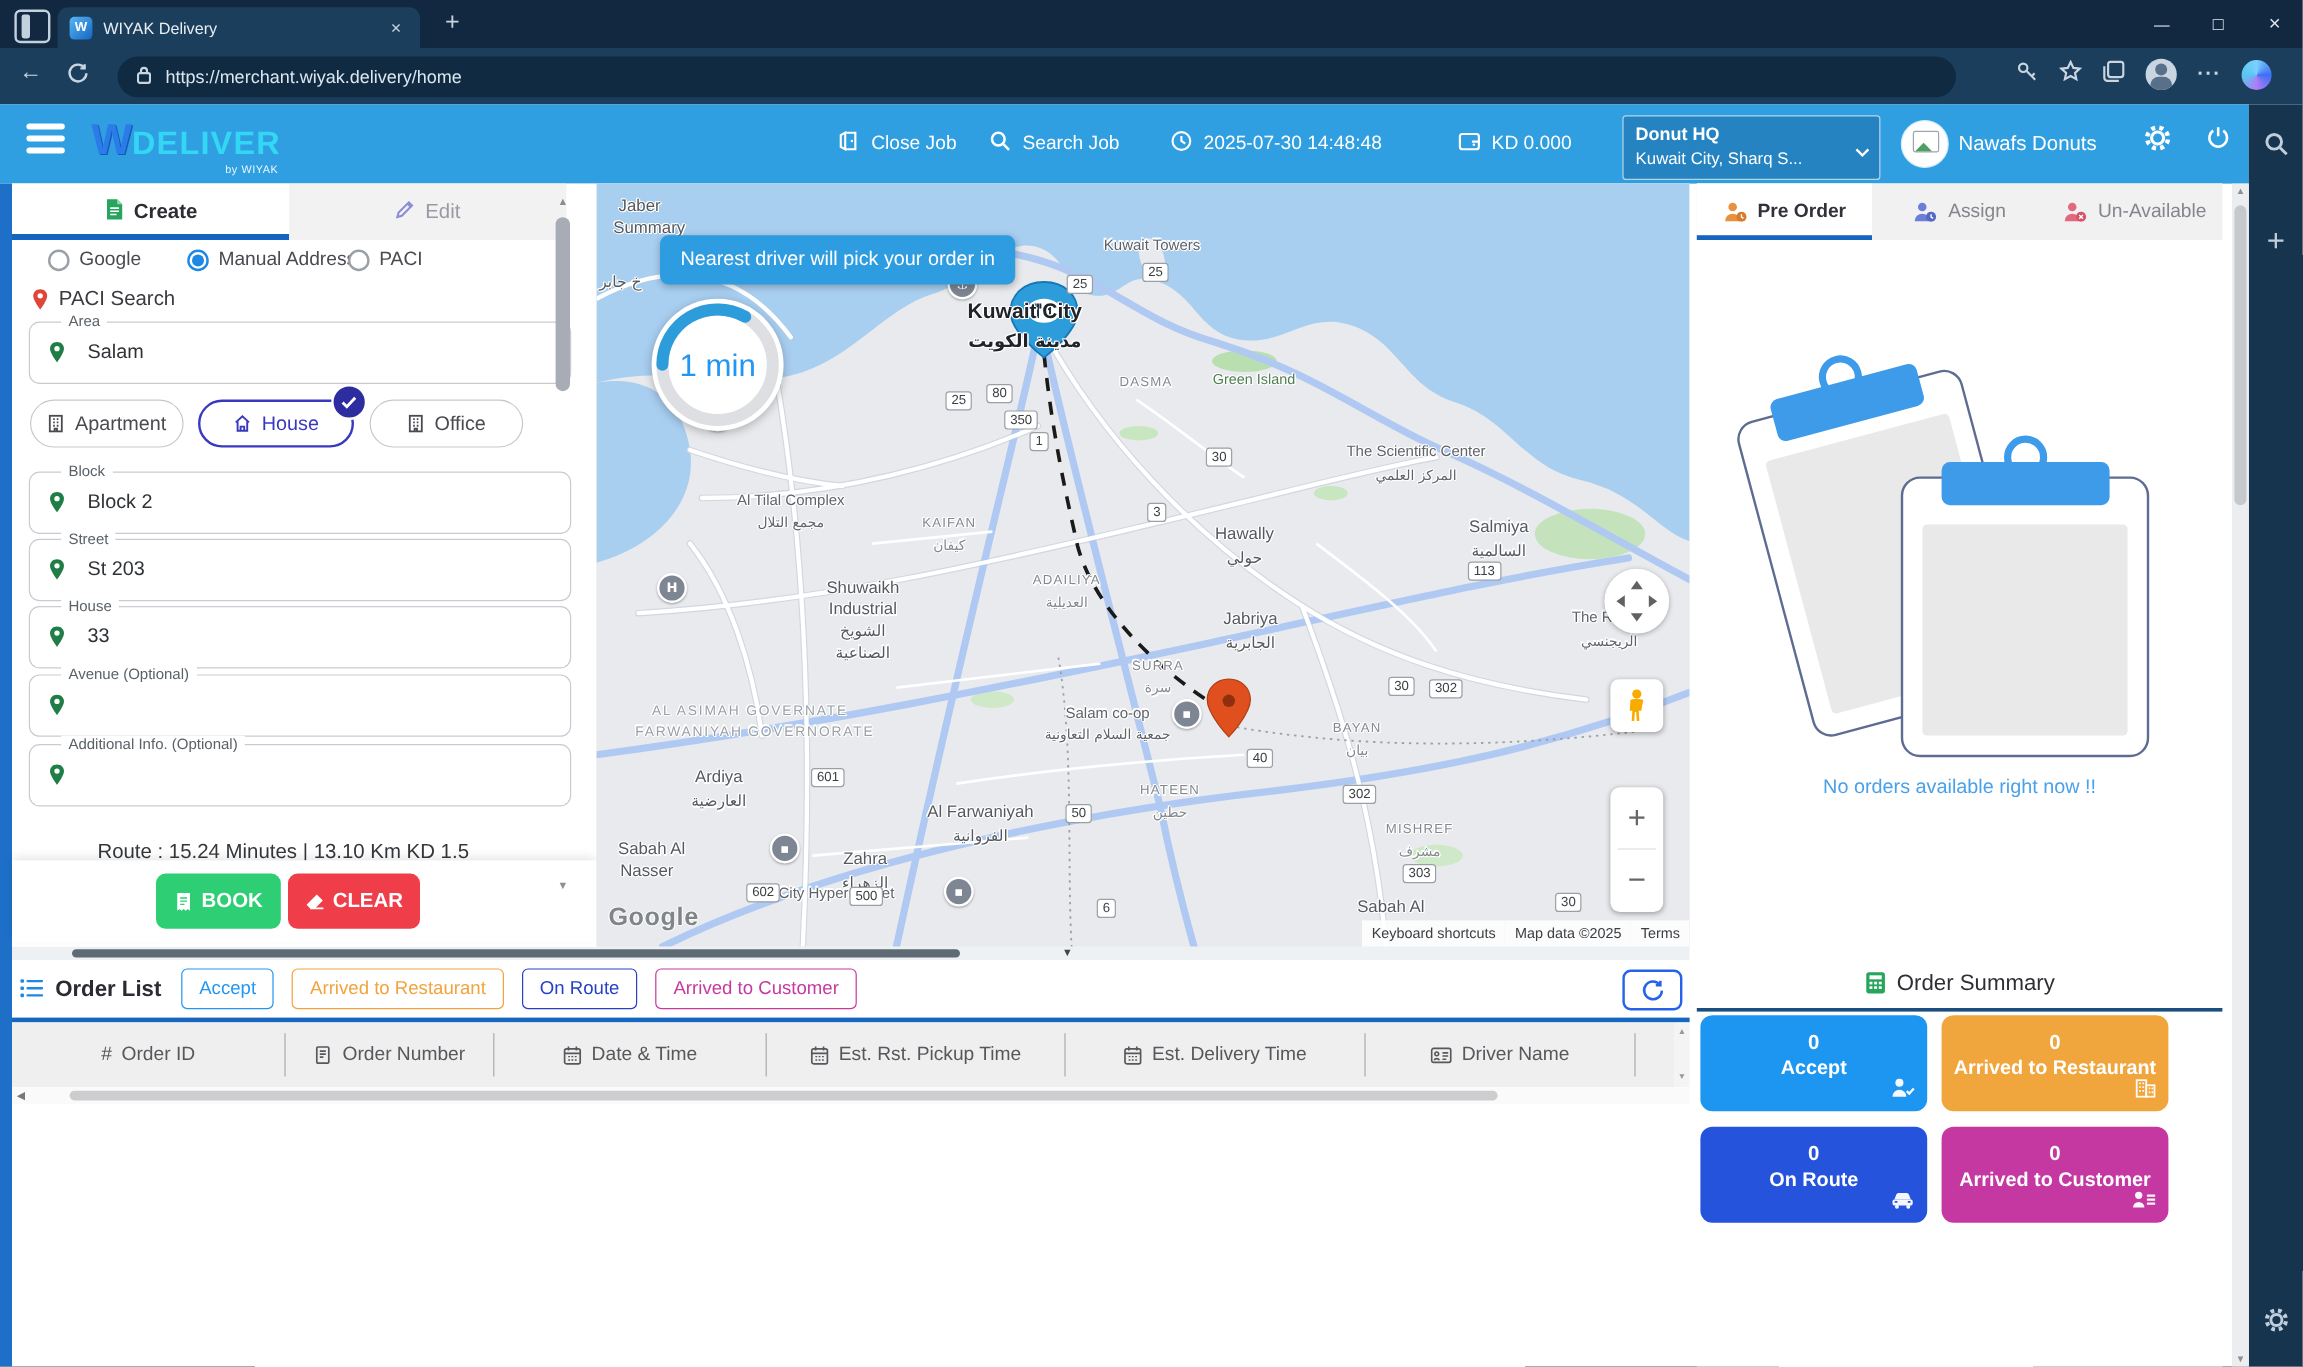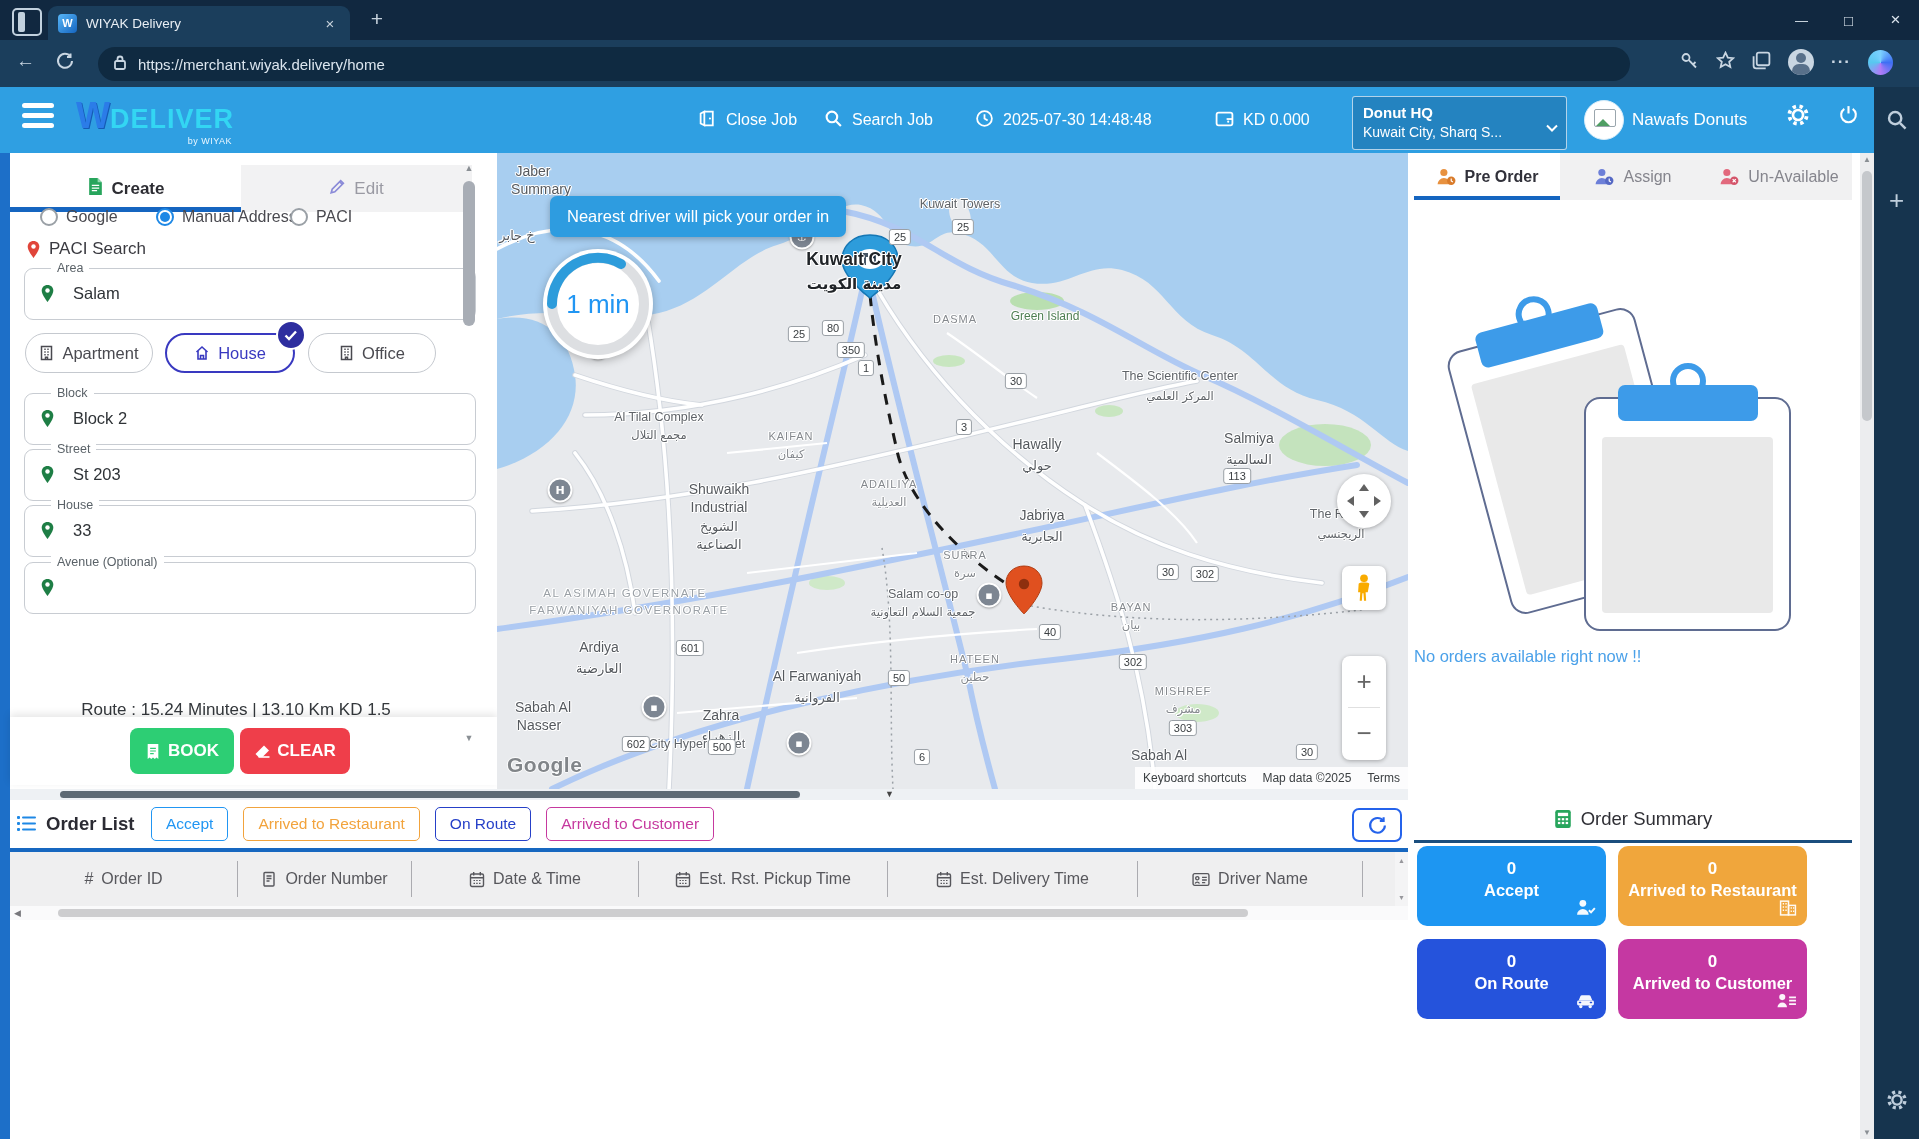--- a/index.html
+++ b/index.html
@@ -58,21 +58,21 @@
   
   .edge-sidebar{position:absolute;left:1874px;top:87px;width:45px;height:1052px;background:#16344E;}
   .esb-icon{position:absolute;left:0;width:45px;text-align:center;color:#BFCEDC;}
   .page-scroll{position:absolute;left:1860px;top:153px;width:14px;height:986px;background:#ECEDEF;}
   .page-scroll .thumb{position:absolute;left:2px;top:18px;width:10px;height:250px;background:#C5C8CC;border-radius:5px;}
   .page-scroll .ar{position:absolute;left:0;width:14px;text-align:center;font-size:8px;color:#8a8f94;}
 
   
   .left-stripe{position:absolute;left:0;top:153px;width:10px;height:986px;background:#1D6FC8;}
   .left-panel{position:absolute;left:10px;top:153px;width:487px;height:636px;background:#fff;}
-  .lp-tabs{position:absolute;left:0;top:12px;width:462px;height:47px;display:flex;}
+  .lp-tabs{position:absolute;left:0;top:0;width:462px;height:47px;display:flex;}
   .lp-tab{flex:1;display:flex;align-items:center;justify-content:center;gap:8px;font-size:17px;position:relative;}
   .lp-tab.active{background:#fff;color:#2D2D33;font-weight:bold;}
   .lp-tab.active::after{content:"";position:absolute;left:0;bottom:0;width:100%;height:5px;background:#1565C0;}
   .lp-tab.inactive{background:#F2F2F3;color:#9A9AA3;}
   .radio-row{position:absolute;left:0;top:55px;width:487px;height:24px;font-size:16px;color:#4A4A50;}
   .radio{position:absolute;display:flex;align-items:center;gap:8px;}
   .rdot{width:18px;height:18px;border-radius:50%;border:2px solid #9aa0a6;box-sizing:border-box;background:#fff;}
   .rdot.checked{border-color:#1E88E5;position:relative;}
   .rdot.checked::after{content:"";position:absolute;left:2px;top:2px;width:10px;height:10px;border-radius:50%;background:#1E88E5;}
   .paci-row{position:absolute;left:16px;top:86px;display:flex;align-items:center;gap:8px;font-size:17px;color:#3A3A40;}
@@ -135,21 +135,21 @@
   .right-panel{position:absolute;left:1414px;top:153px;width:438px;height:636px;background:#fff;}
   .rp-tabs{position:absolute;left:0;top:0;width:438px;height:47px;display:flex;background:#F1F1F2;}
   .rp-tab{flex:1;display:flex;align-items:center;justify-content:center;gap:8px;font-size:16px;color:#85858D;position:relative;}
   .rp-tab.active{background:#fff;color:#31313A;font-weight:bold;}
   .rp-tab.active::after{content:"";position:absolute;left:0;bottom:0;width:100%;height:4px;background:#1565C0;}
   .clipboard{position:absolute;background:#fff;border:2px solid #5F6C91;border-radius:16px;}
   .clipboard .pad{position:absolute;left:16px;right:16px;top:34px;bottom:16px;background:#E9E9E9;border-radius:4px;}
   .clipboard .clip{position:absolute;top:-14px;left:50%;transform:translateX(-50%);width:126px;height:36px;background:#3D9BE9;border-radius:7px;}
   .clipboard .ring{position:absolute;top:-36px;left:50%;transform:translateX(-50%);width:24px;height:24px;border:6px solid #3D9BE9;
                    border-radius:50%;background:#fff;box-sizing:content-box;}
-  .rp-empty{position:absolute;left:0;top:494px;width:438px;text-align:left;font-size:16.5px;color:#4BA1E9;}
+  .rp-empty{position:absolute;left:0;top:494px;width:438px;text-align:center;font-size:16.5px;color:#4BA1E9;}
 
   
   .topscroll{position:absolute;left:10px;top:789px;width:1398px;height:11px;background:#EEF1F4;}
   .topscroll .thumb{position:absolute;left:50px;top:2px;width:740px;height:7px;background:#5E6A74;border-radius:4px;}
   .topscroll .tri{position:absolute;left:875px;top:0px;font-size:9px;color:#444;}
   .orderbar{position:absolute;left:10px;top:800px;width:1398px;height:48px;background:#fff;}
   .ob-title{position:absolute;left:36px;top:13px;font-size:18.5px;font-weight:bold;color:#2B2B33;}
   .filter-row{position:absolute;left:141px;top:7px;display:flex;gap:15px;}
   .filter-btn{height:34px;padding:0 14px;border-radius:5px;border:1.5px solid;background:#fff;font-size:15.5px;font-family:inherit;}
   .refresh-btn{position:absolute;left:1342px;top:8px;width:50px;height:34px;border:2px solid #2563EB;border-radius:7px;background:#fff;
@@ -424,20 +424,28 @@
     <div class="field" style="top:352px;">
       <span class="flabel">House</span>
       <span class="fpin"><svg width="15" height="19" viewBox="0 0 14 18">
             <path d="M7 1 C3.7 1 1.5 3.3 1.5 6.3 c0 3.7 5.5 10.7 5.5 10.7 s5.5-7 5.5-10.7 C12.5 3.3 10.3 1 7 1 z" fill="#1E7E45"></path>
             <circle cx="7" cy="6.2" r="2.1" fill="#fff"></circle>
           </svg></span>
       <span class="fval">33</span>
     </div>
     <div class="field" style="top:409px;">
       <span class="flabel">Avenue (Optional)</span>
+      <span class="fpin"><svg width="15" height="19" viewBox="0 0 14 18">
+            <path d="M7 1 C3.7 1 1.5 3.3 1.5 6.3 c0 3.7 5.5 10.7 5.5 10.7 s5.5-7 5.5-10.7 C12.5 3.3 10.3 1 7 1 z" fill="#1E7E45"></path>
+            <circle cx="7" cy="6.2" r="2.1" fill="#fff"></circle>
+          </svg></span>
+      <span class="fval"></span>
+    </div>
+    <div class="field" style="top:467px;">
+      <span class="flabel">Additional Info. (Optional)</span>
       <span class="fpin"><svg width="15" height="19" viewBox="0 0 14 18">
             <path d="M7 1 C3.7 1 1.5 3.3 1.5 6.3 c0 3.7 5.5 10.7 5.5 10.7 s5.5-7 5.5-10.7 C12.5 3.3 10.3 1 7 1 z" fill="#1E7E45"></path>
             <circle cx="7" cy="6.2" r="2.1" fill="#fff"></circle>
           </svg></span>
       <span class="fval"></span>
     </div>
 
     <div class="route-wrap">Route : 15.24 Minutes | 13.10 Km KD 1.5</div>
 
     <div class="lp-footer">

